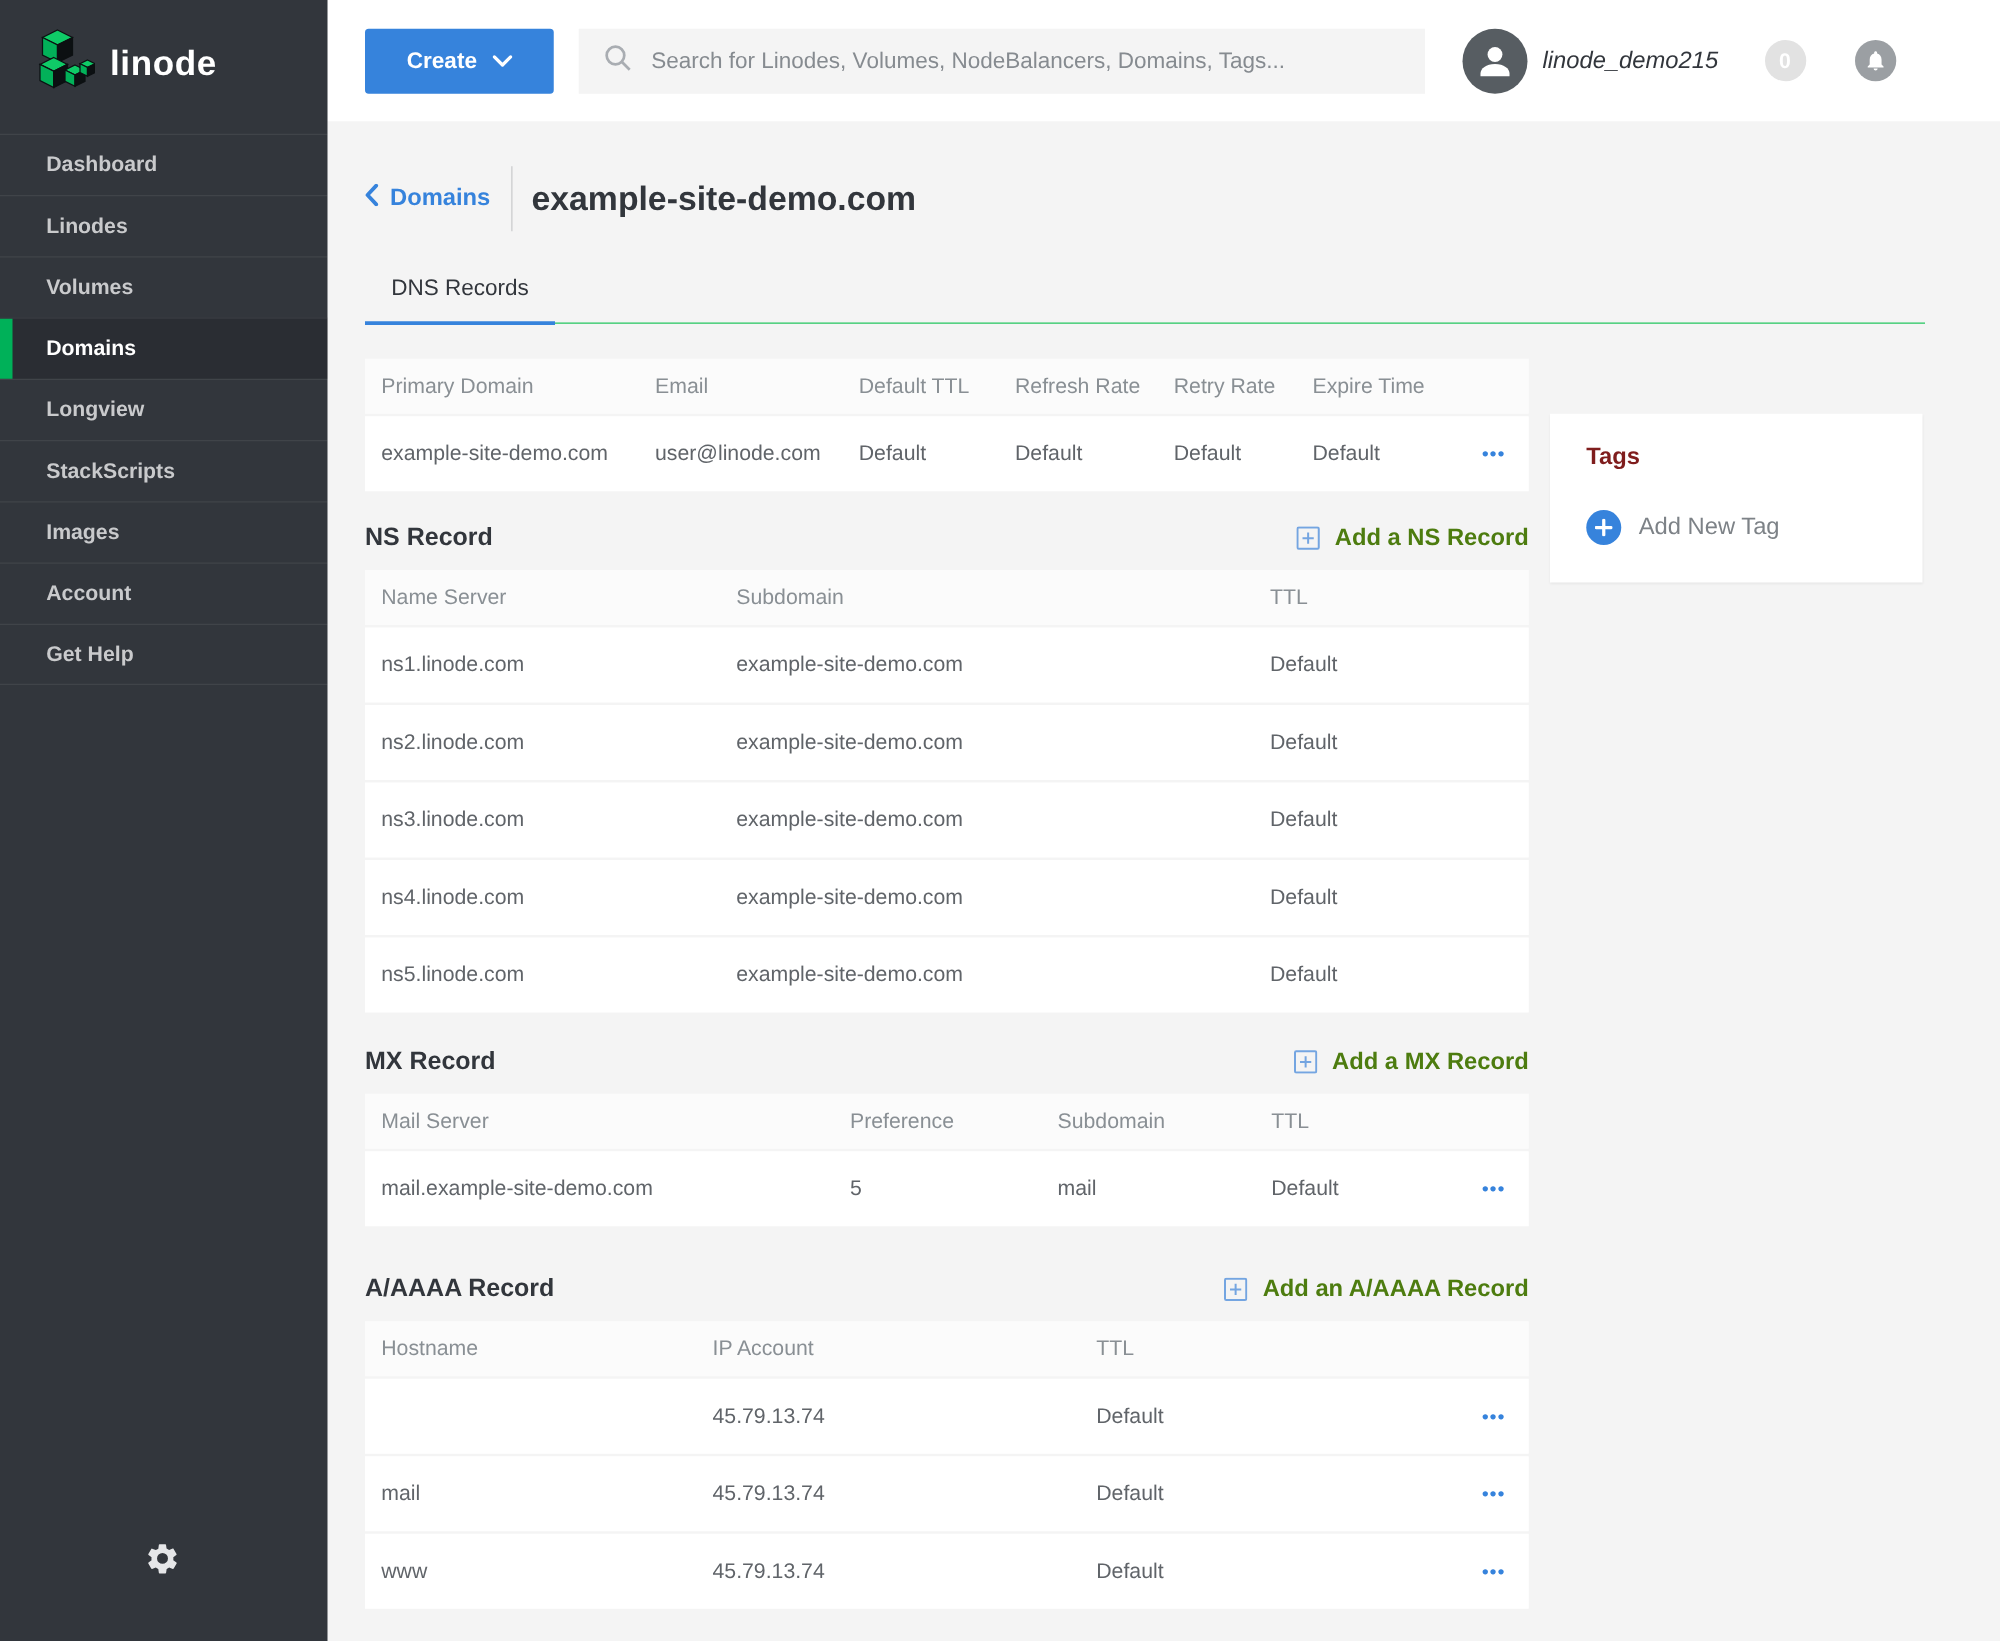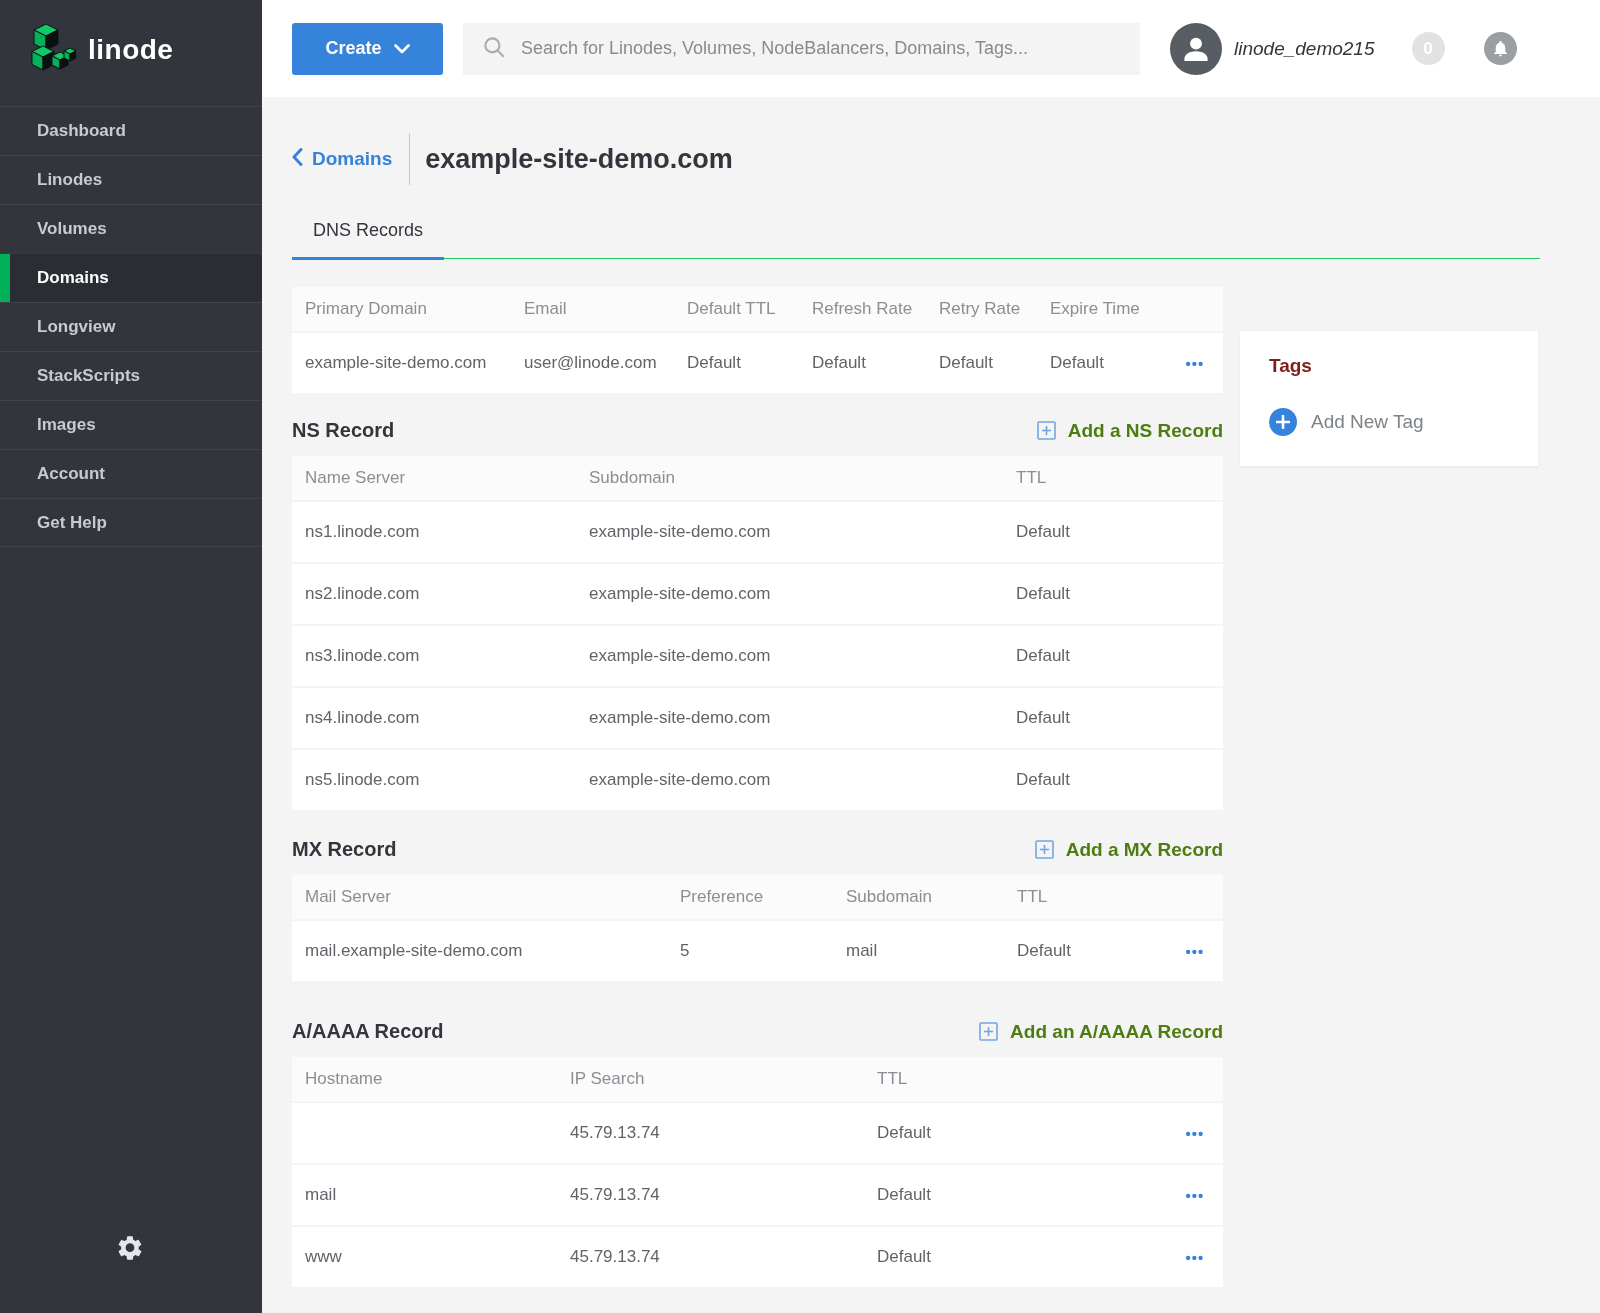--- a/index.html
+++ b/index.html
@@ -372,21 +372,21 @@
                 <line x1="9.5" y1="5" x2="9.5" y2="14" stroke="#74a5e1" stroke-width="1.6"></line>
                 <line x1="5" y1="9.5" x2="14" y2="9.5" stroke="#74a5e1" stroke-width="1.6"></line>
               </svg>
             </span>
             <span>Add an A/AAAA Record</span>
           </div>
         </div>
         <div class="table">
           <div class="t-head a-grid">
             <span>Hostname</span>
-            <span>IP Search</span>
+            <span>IP Account</span>
             <span>TTL</span>
             <span></span>
           </div>
           <div class="t-row a-grid">
             <span></span>
             <span>45.79.13.74</span>
             <span>Default</span>
             <span class="ellipsis-btn">•••</span>
           </div>
           <div class="t-row a-grid">

